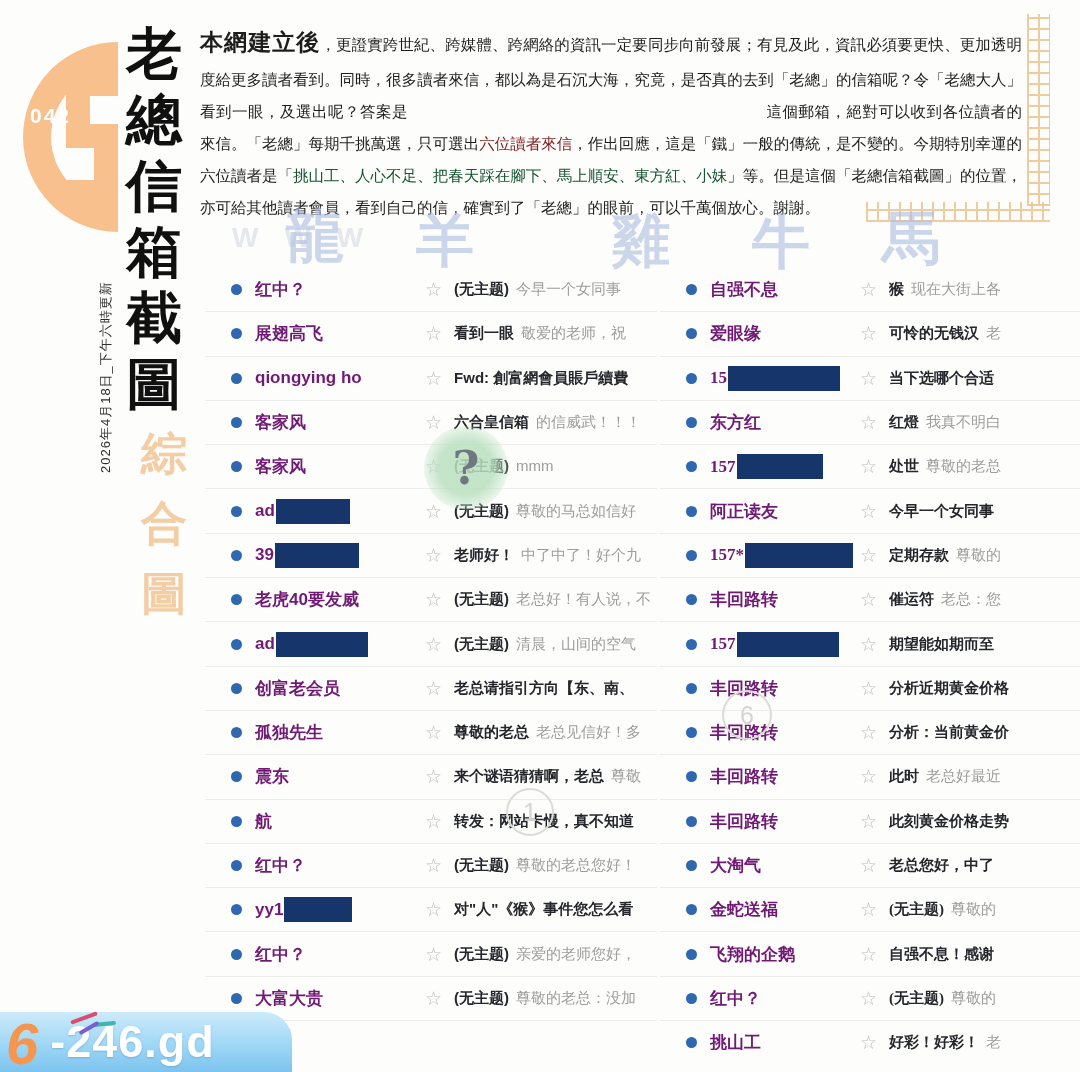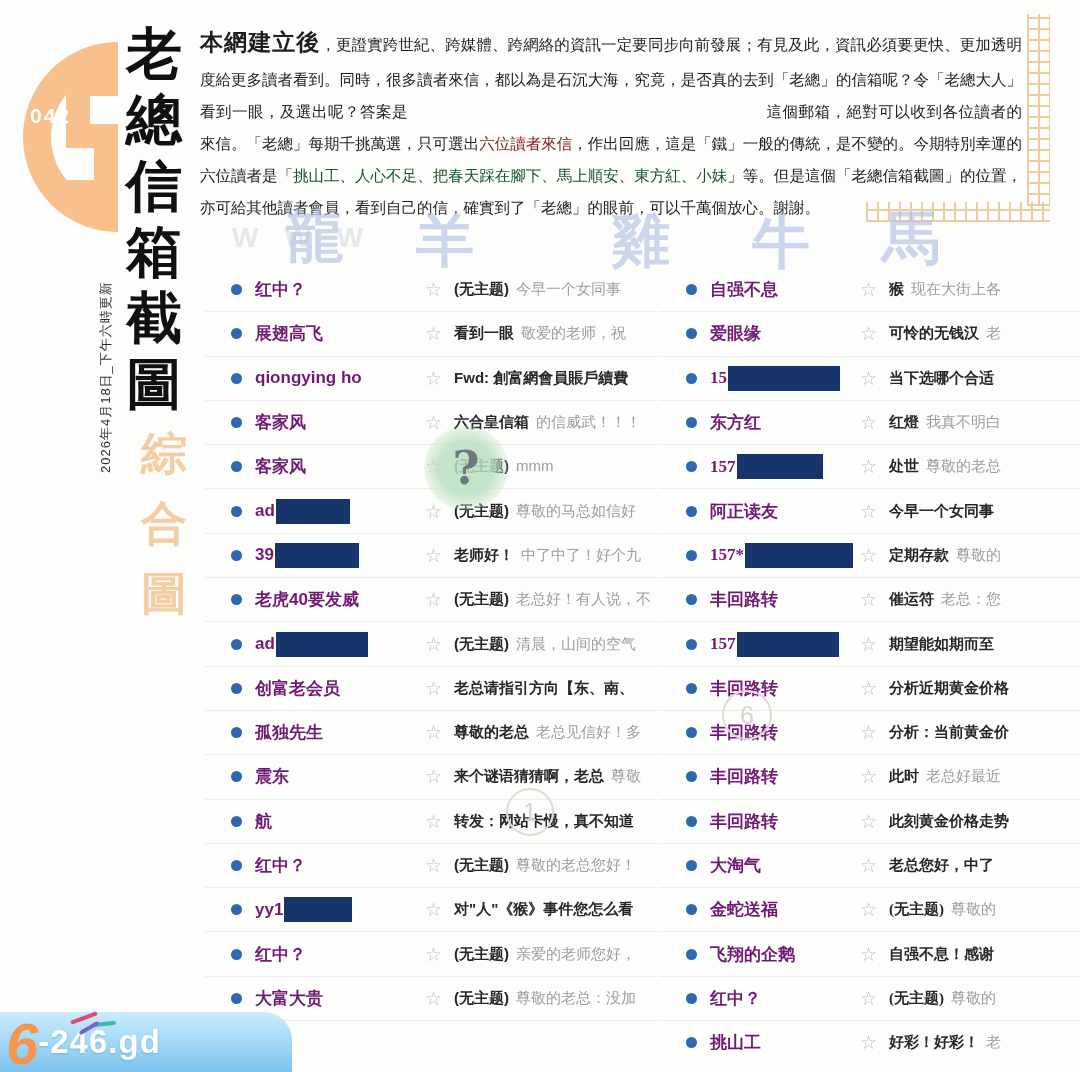--- a/index.html
+++ b/index.html
@@ -67,21 +67,21 @@
   .subj .g{color:#9d9d9d;margin-left:7px;}
 
   
   .banner{position:absolute;left:0;top:1012px;width:292px;height:60px;z-index:10;
           background:linear-gradient(180deg,#cdeafb 0%,#9ed7f6 55%,#7cc3ee 100%);
           border-top-right-radius:28px;display:flex;align-items:center;}
   .six{font-size:58px;font-weight:bold;font-style:italic;color:#f6954e;line-height:56px;
        margin-left:6px;transform:translateY(2px);}
   .brand{font-family:"DejaVu Serif","Liberation Serif",serif;font-size:38px;font-weight:bold;
          color:#fff;margin-left:10px;text-shadow:0 1px 2px rgba(90,140,180,.45);}
-  .domain{font-size:33px;font-weight:bold;color:#fff;margin-left:0;letter-spacing:1px;
+  .domain{font-size:45px;font-weight:bold;color:#fff;margin-left:12px;letter-spacing:1px;
           text-shadow:0 1px 2px rgba(90,140,180,.45);}
   .streamer{position:absolute;border-radius:2px;}
   .s1{left:70px;top:4px;width:28px;height:4px;background:#d84f6e;transform:rotate(-20deg);}
   .s2{left:92px;top:10px;width:24px;height:4px;background:#3fb6a8;transform:rotate(-6deg);}
   .s3{left:78px;top:14px;width:22px;height:4px;background:#7a5fd0;transform:rotate(-30deg);}
 </style>
 </head>
 <body>
 
 <div class="page">

